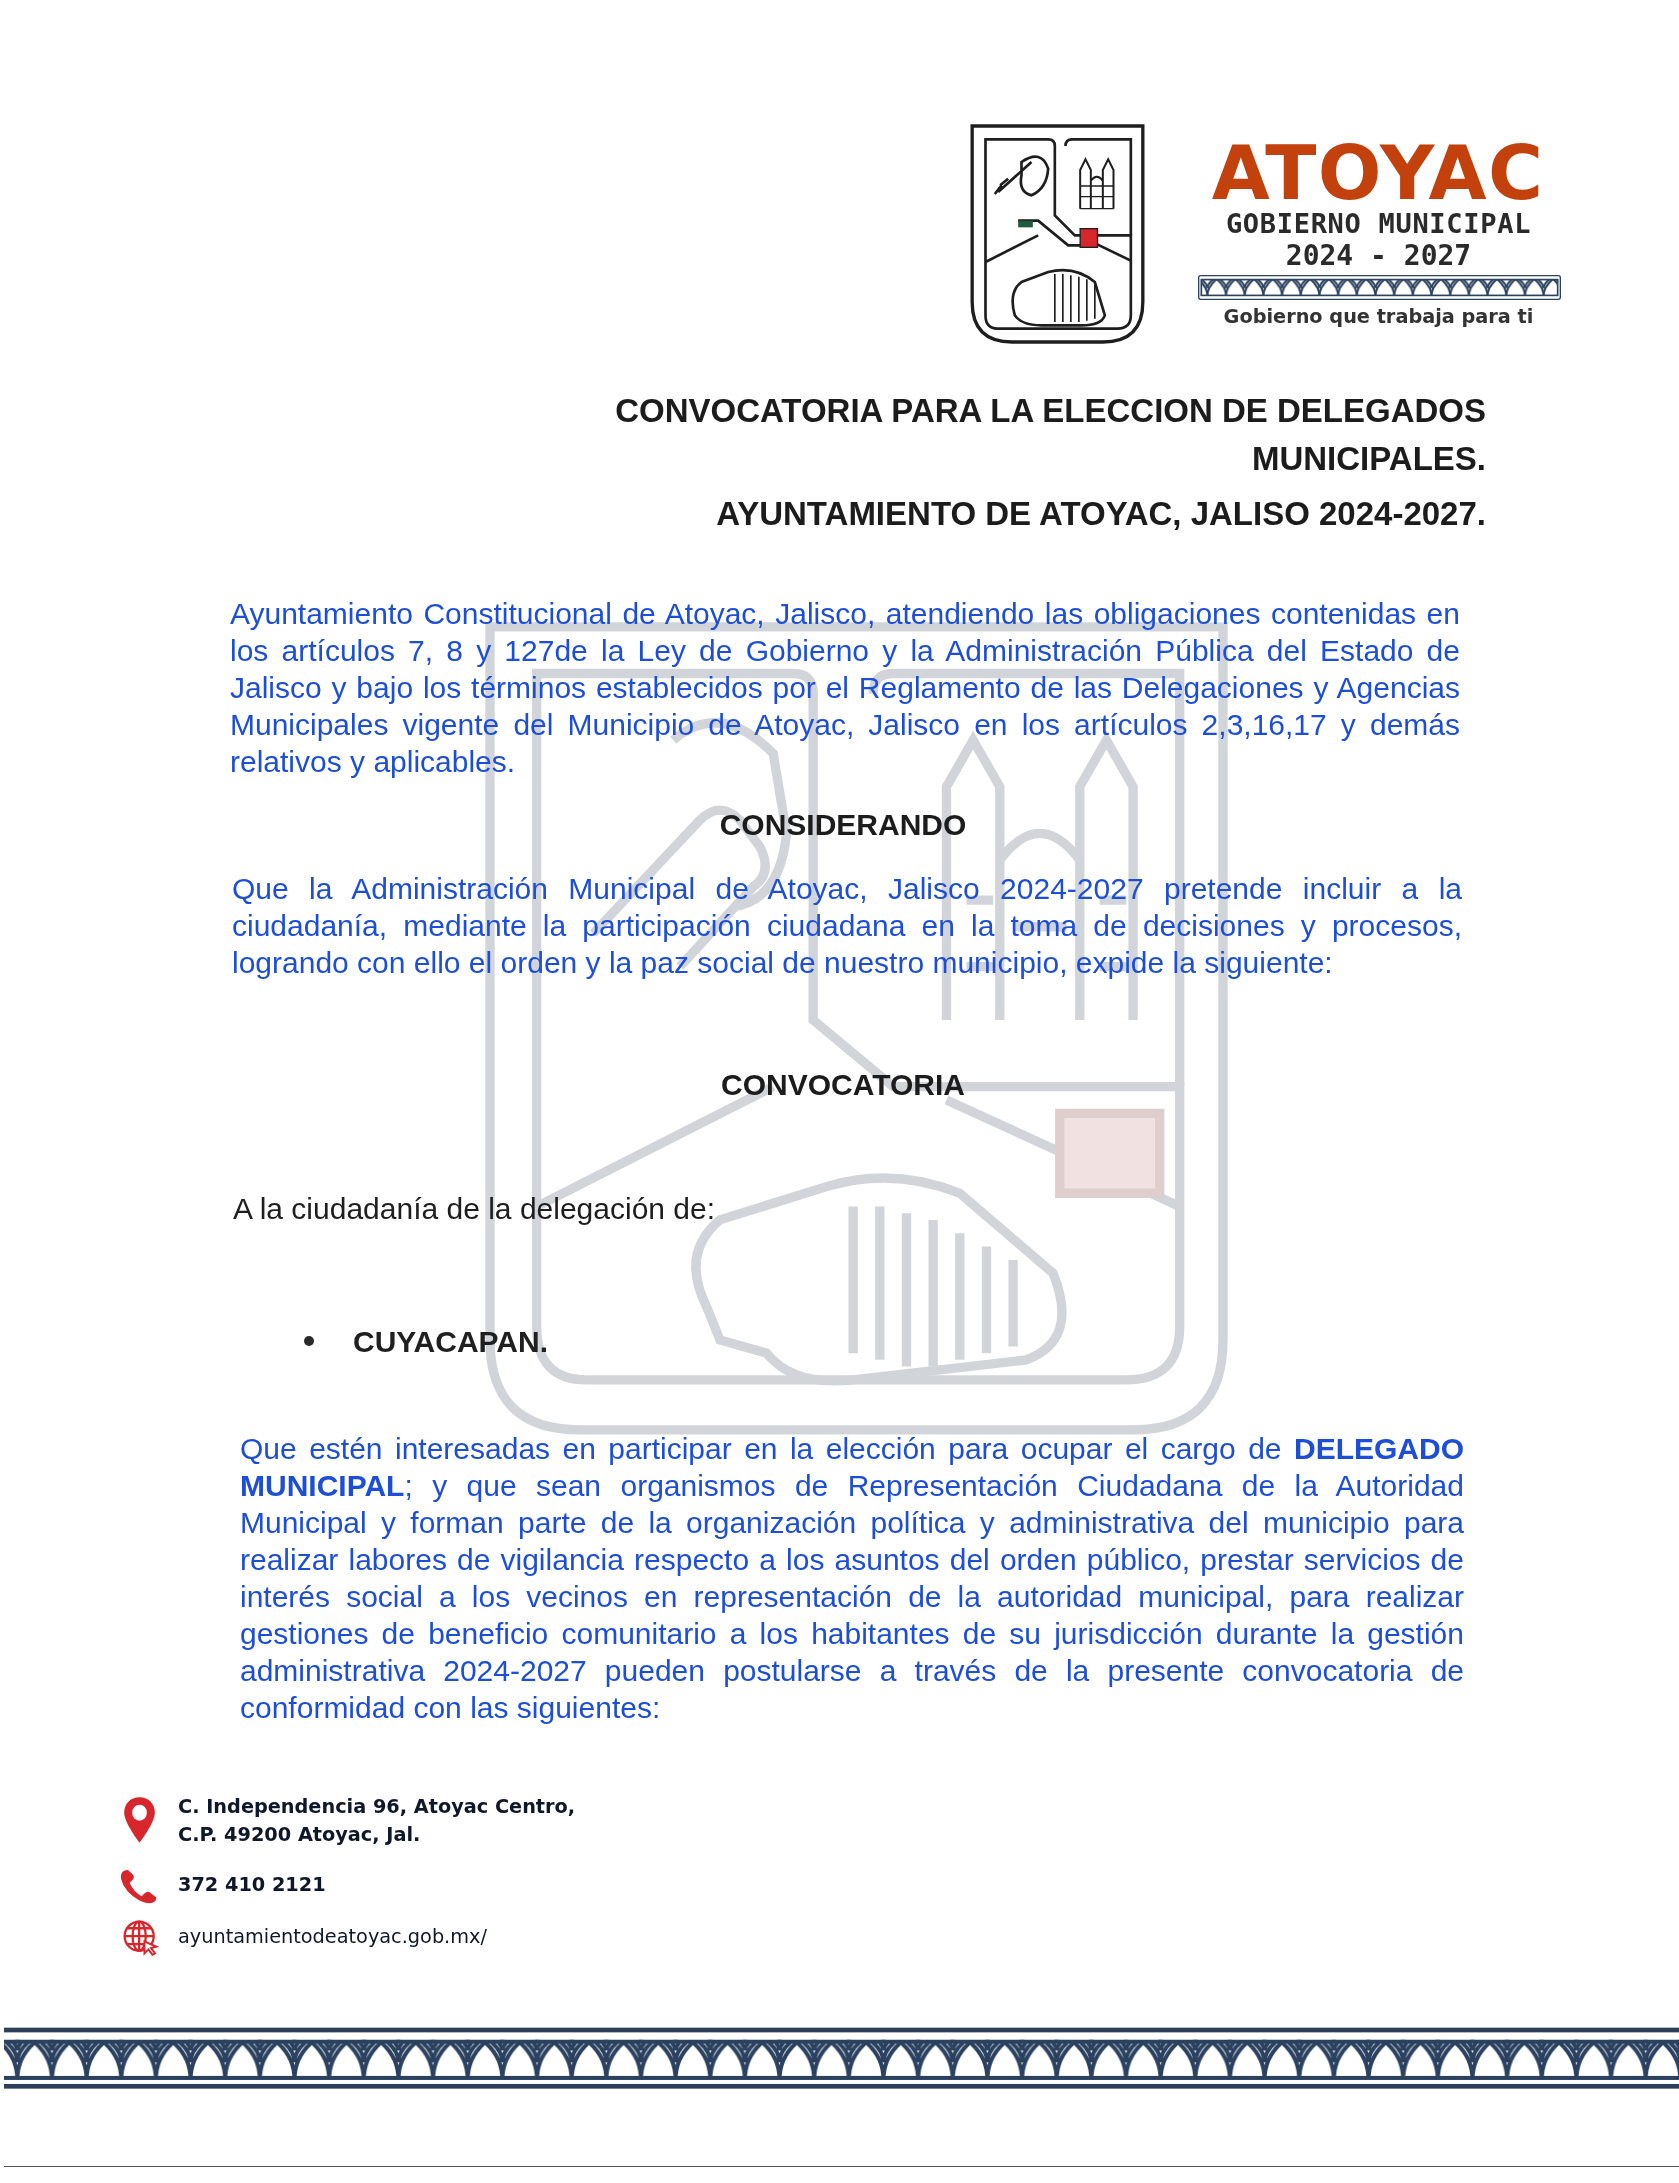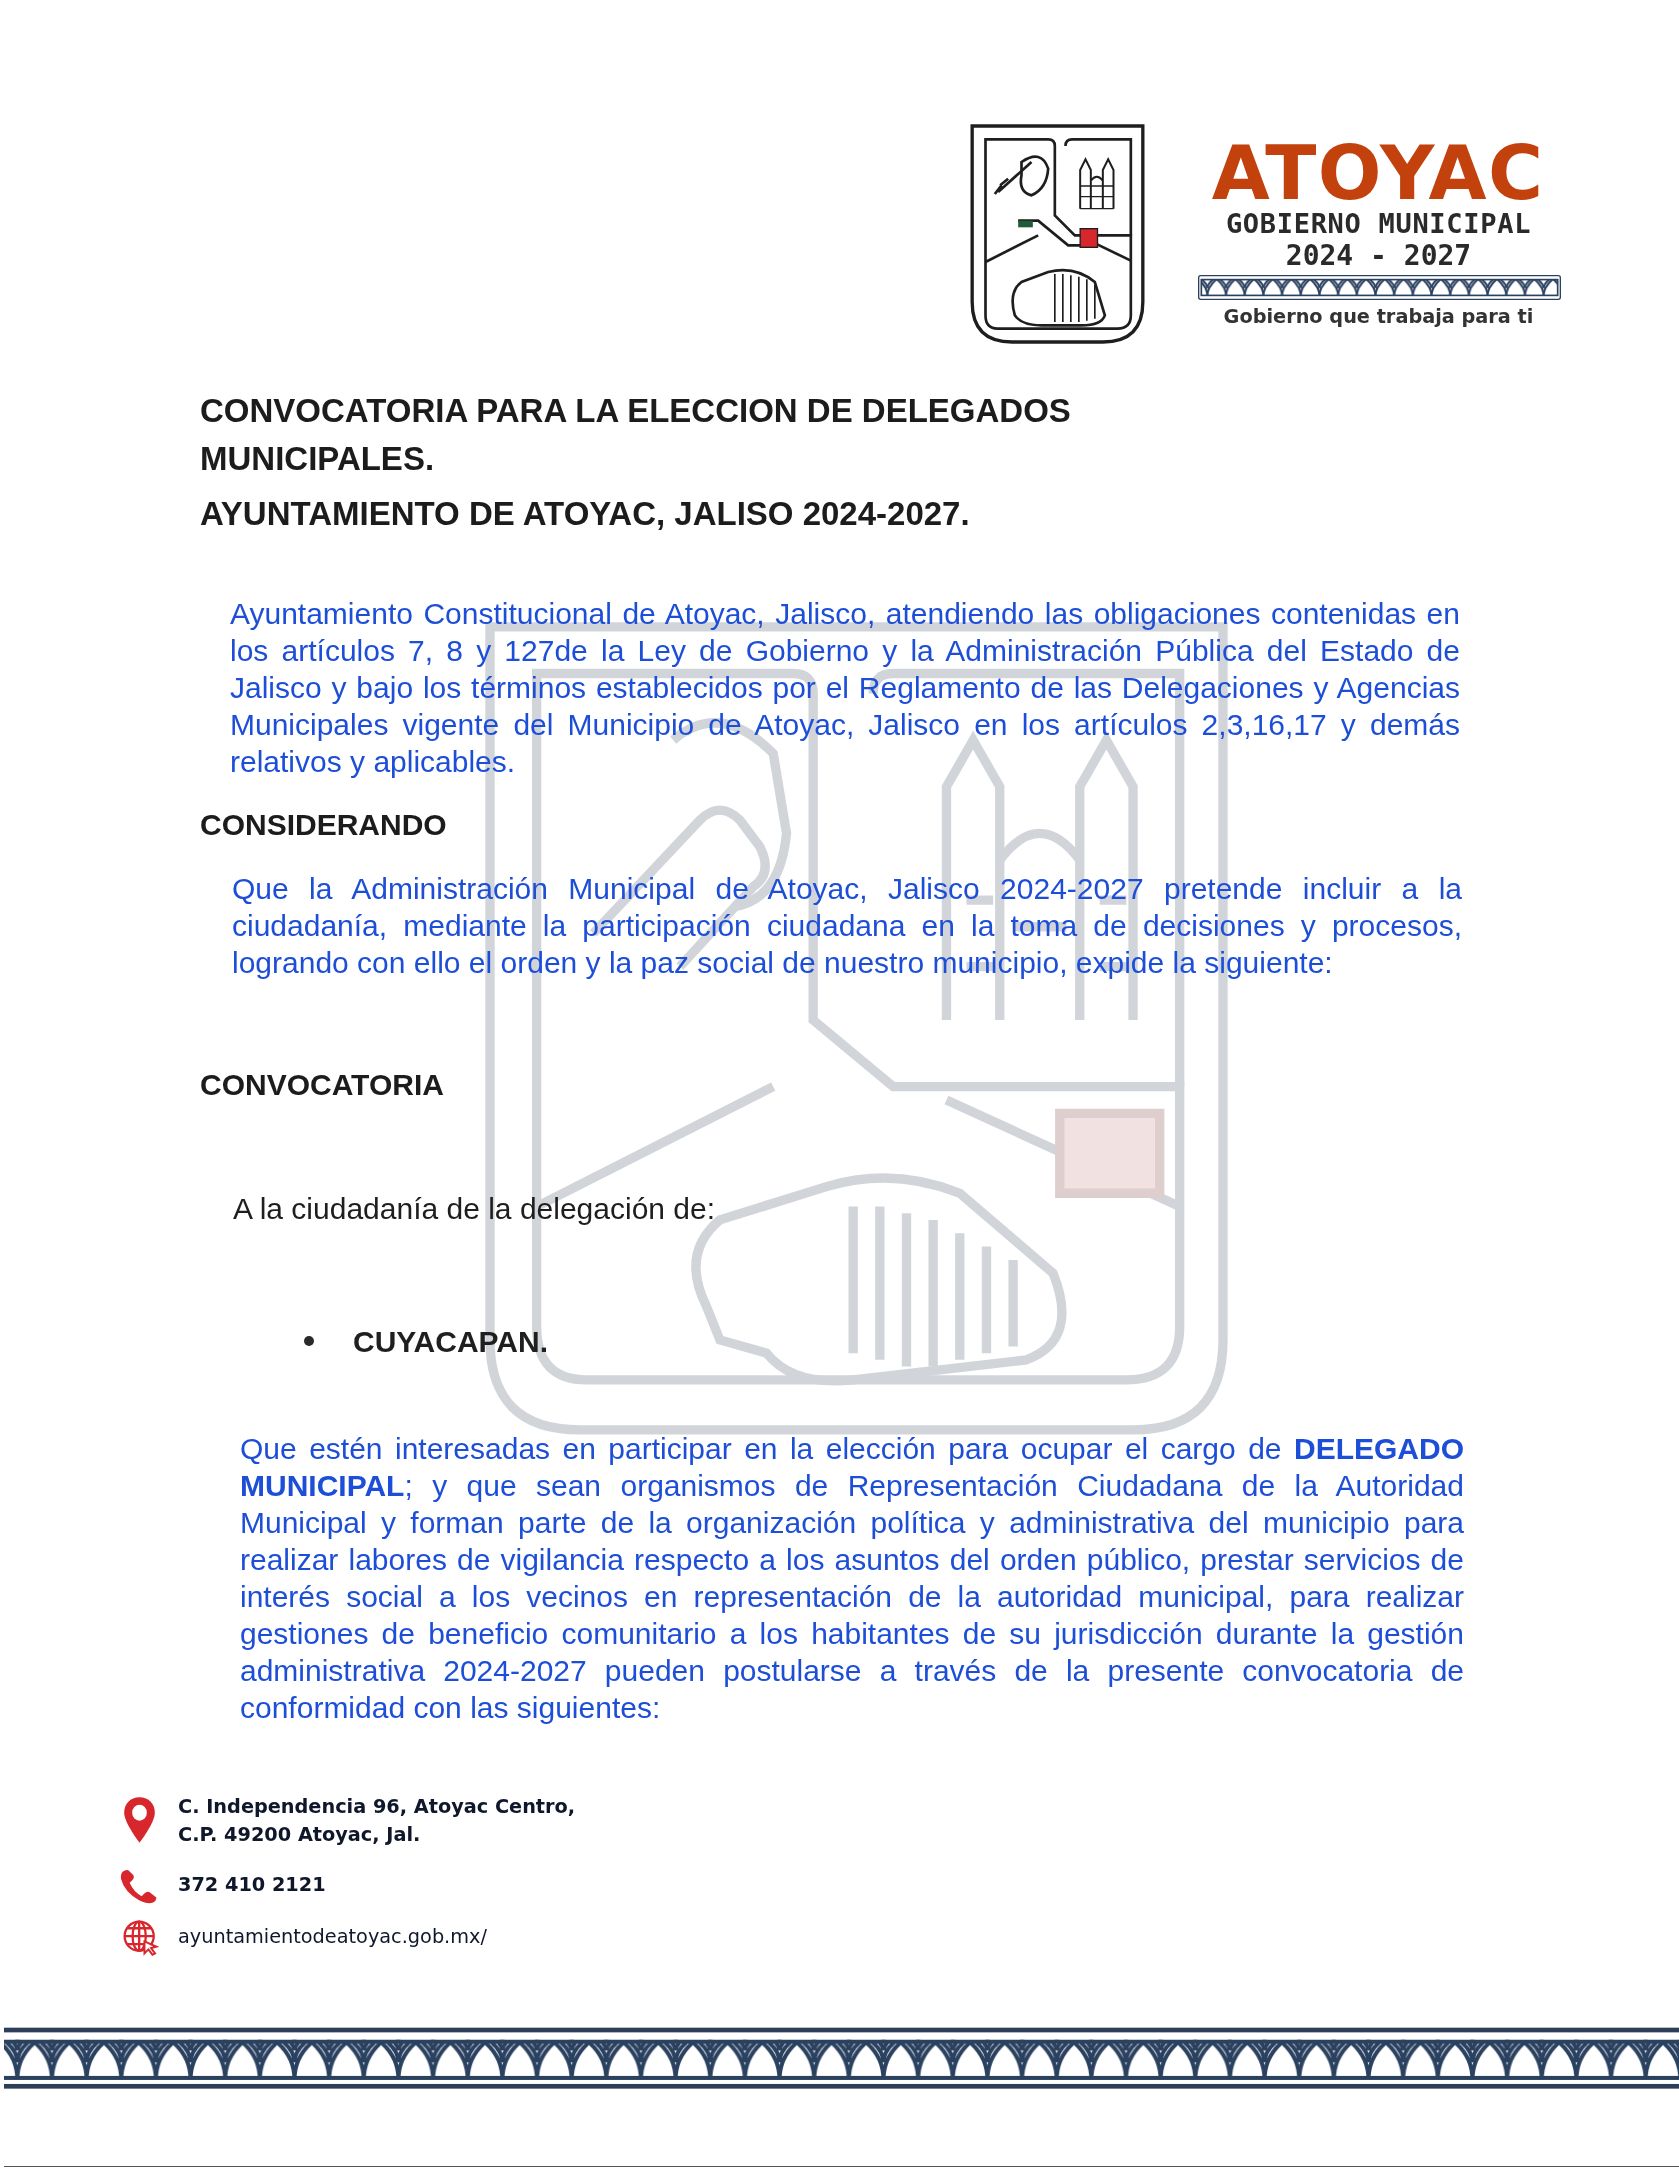--- a/index.html
+++ b/index.html
@@ -10,31 +10,31 @@
 
   
   #shield { position: absolute; left: 968px; top: 122px; width: 179px; height: 224px; }
   #brand-name { position: absolute; left: 1178px; top: 133px; width: 400px; text-align: center; font-family: "DejaVu Sans", sans-serif; font-weight: bold; font-size: 75px; letter-spacing: 1.3px; color: #c2410c; line-height: 80px; }
   #brand-sub { position: absolute; left: 1180px; top: 208px; width: 397px; text-align: center; font-family: "DejaVu Sans Mono", monospace; font-weight: bold; font-size: 27px; letter-spacing: 0.7px; color: #2a2a2a; line-height: 32px; }
   #brand-years { position: absolute; left: 1180px; top: 240px; width: 397px; text-align: center; font-family: "DejaVu Sans Mono", monospace; font-weight: bold; font-size: 28px; color: #2a2a2a; line-height: 32px; }
   #brand-band { position: absolute; left: 1198px; top: 275px; width: 363px; height: 25px; }
   #brand-slogan { position: absolute; left: 1180px; top: 305px; width: 397px; text-align: center; font-family: "DejaVu Sans", sans-serif; font-weight: bold; font-size: 19.3px; color: #333333; line-height: 24px; }
 
   
-  .title { position: absolute; left: 200px; width: 1286px; text-align: left; font-family: "Liberation Sans", sans-serif; font-weight: bold; font-size: 33px; color: #1c1c1c; line-height: 37px; z-index: 2; }
+  .title { position: absolute; left: 200px; width: 1286px; text-align: right; font-family: "Liberation Sans", sans-serif; font-weight: bold; font-size: 33px; color: #1c1c1c; line-height: 37px; z-index: 2; }
   #title-1 { top: 392px; }
   #title-2 { top: 440px; }
   #title-3 { top: 495px; }
 
   
   .para { position: absolute; font-size: 30px; line-height: 37px; text-align: justify; text-align-last: left; color: #1d4ed8; z-index: 2; }
   #intro-para { left: 230px; top: 595px; width: 1230px; }
   #considering-para { left: 232px; top: 870px; width: 1230px; }
   #main-para { left: 240px; top: 1430px; width: 1224px; }
-  .section-heading { position: absolute; left: 200px; width: 1286px; text-align: left; font-weight: bold; font-size: 30px; line-height: 37px; color: #1c1c1c; z-index: 2; }
+  .section-heading { position: absolute; left: 200px; width: 1286px; text-align: center; font-weight: bold; font-size: 30px; line-height: 37px; color: #1c1c1c; z-index: 2; }
   #heading-considerando { top: 806px; left: 200px; }
   #heading-convocatoria { top: 1066px; left: 200px; }
   #addressee { position: absolute; left: 233px; top: 1190px; font-size: 30px; line-height: 37px; color: #1e1e1e; z-index: 2; }
   #delegation-list { position: absolute; left: 287px; top: 1310px; font-size: 30px; line-height: 37px; margin: 13px; padding: 0; list-style: none; z-index: 2; }
   #delegation-list li { position: relative; padding-left: 53px; font-weight: bold; }
   #delegation-list .bullet { position: absolute; left: 4px; top: 13.3px; width: 10px; height: 10px; border-radius: 50%; background: #2a2a2a; }
   strong { font-weight: bold; }
 
   
   .contact-icon { position: absolute; }

